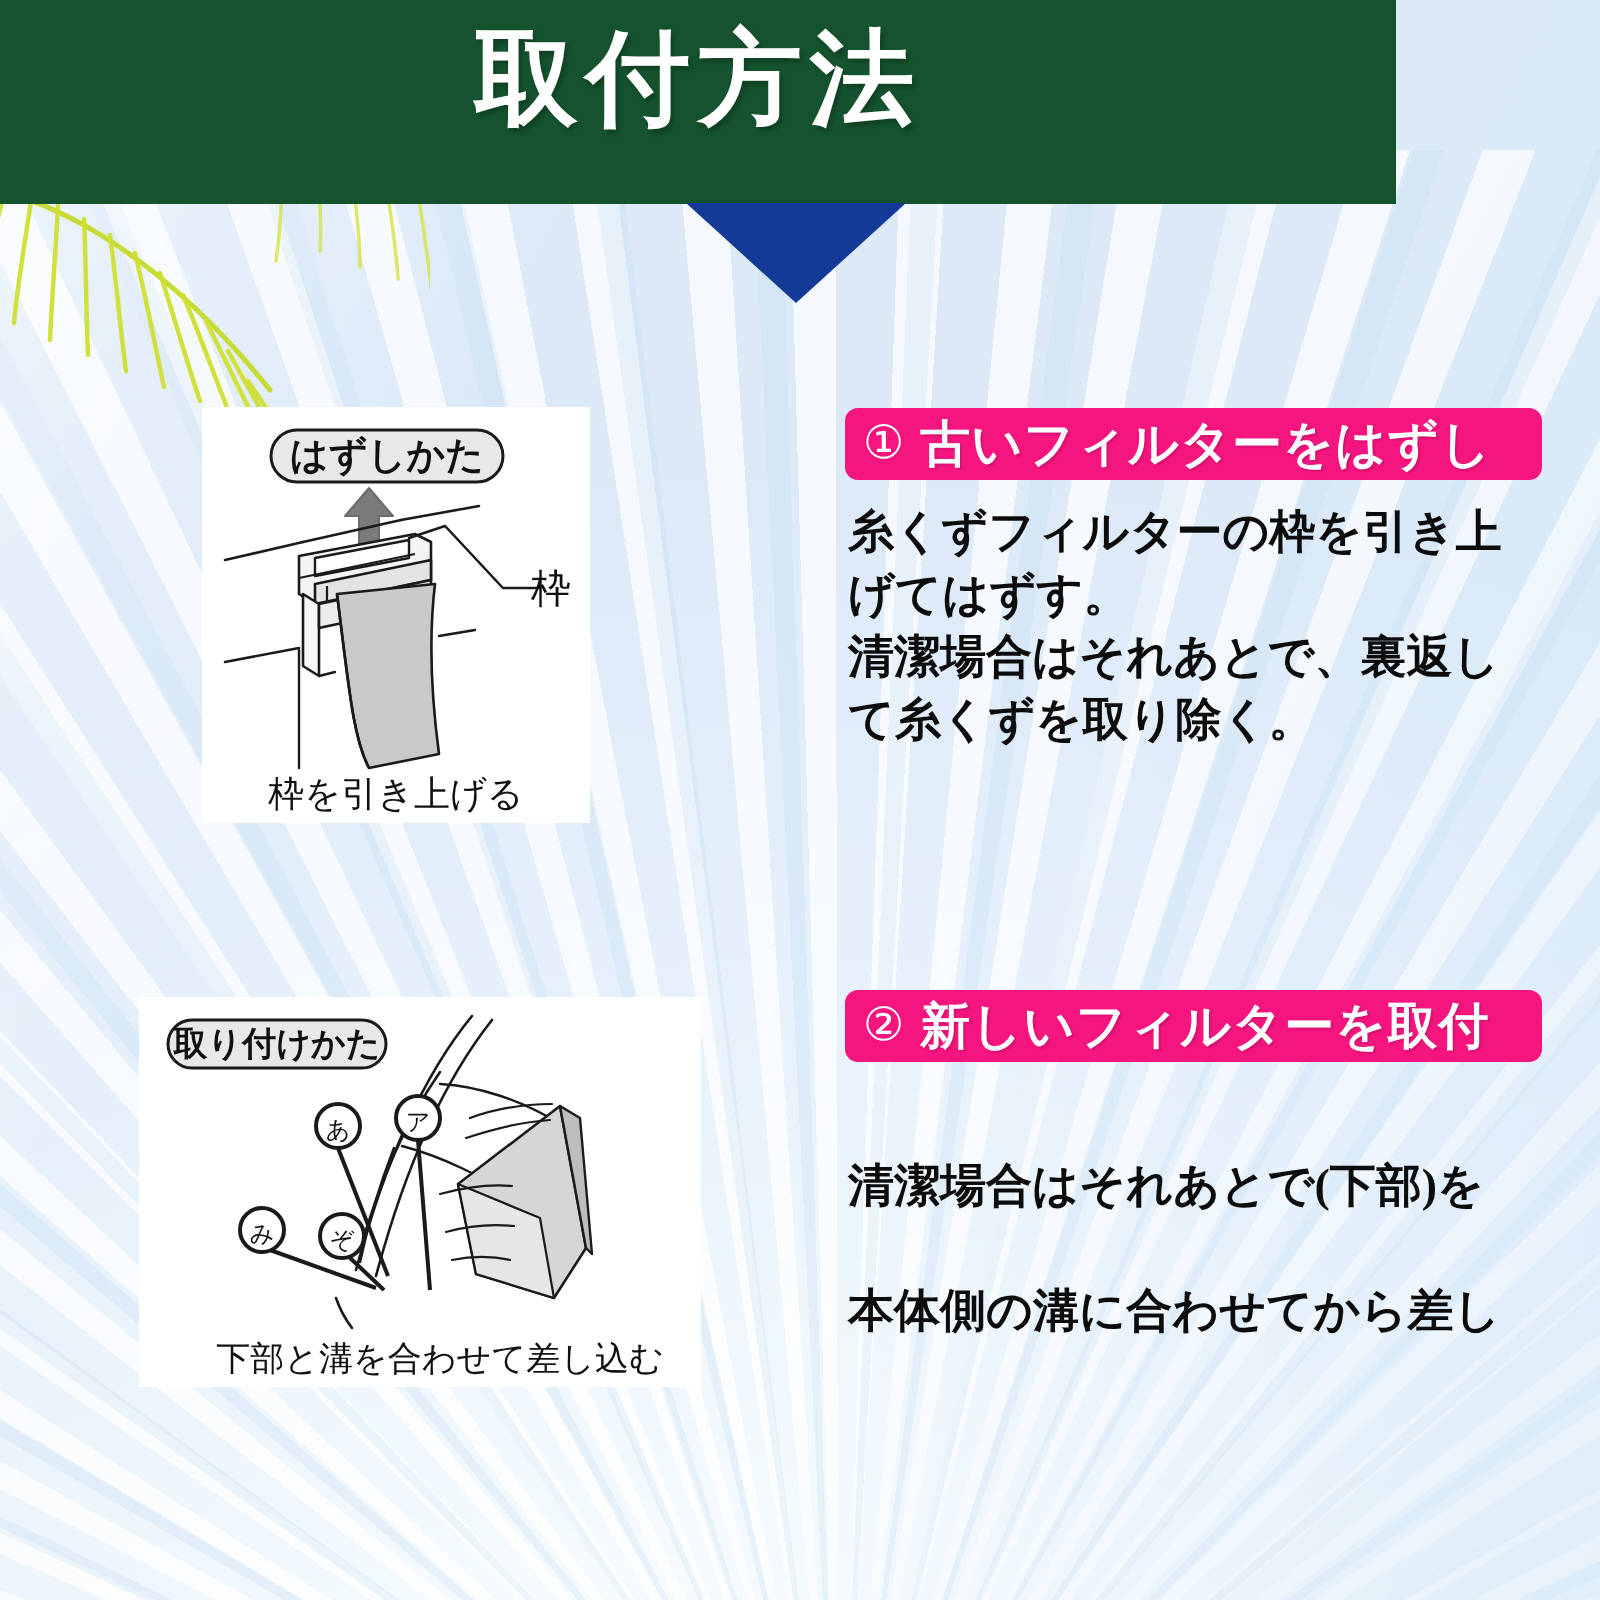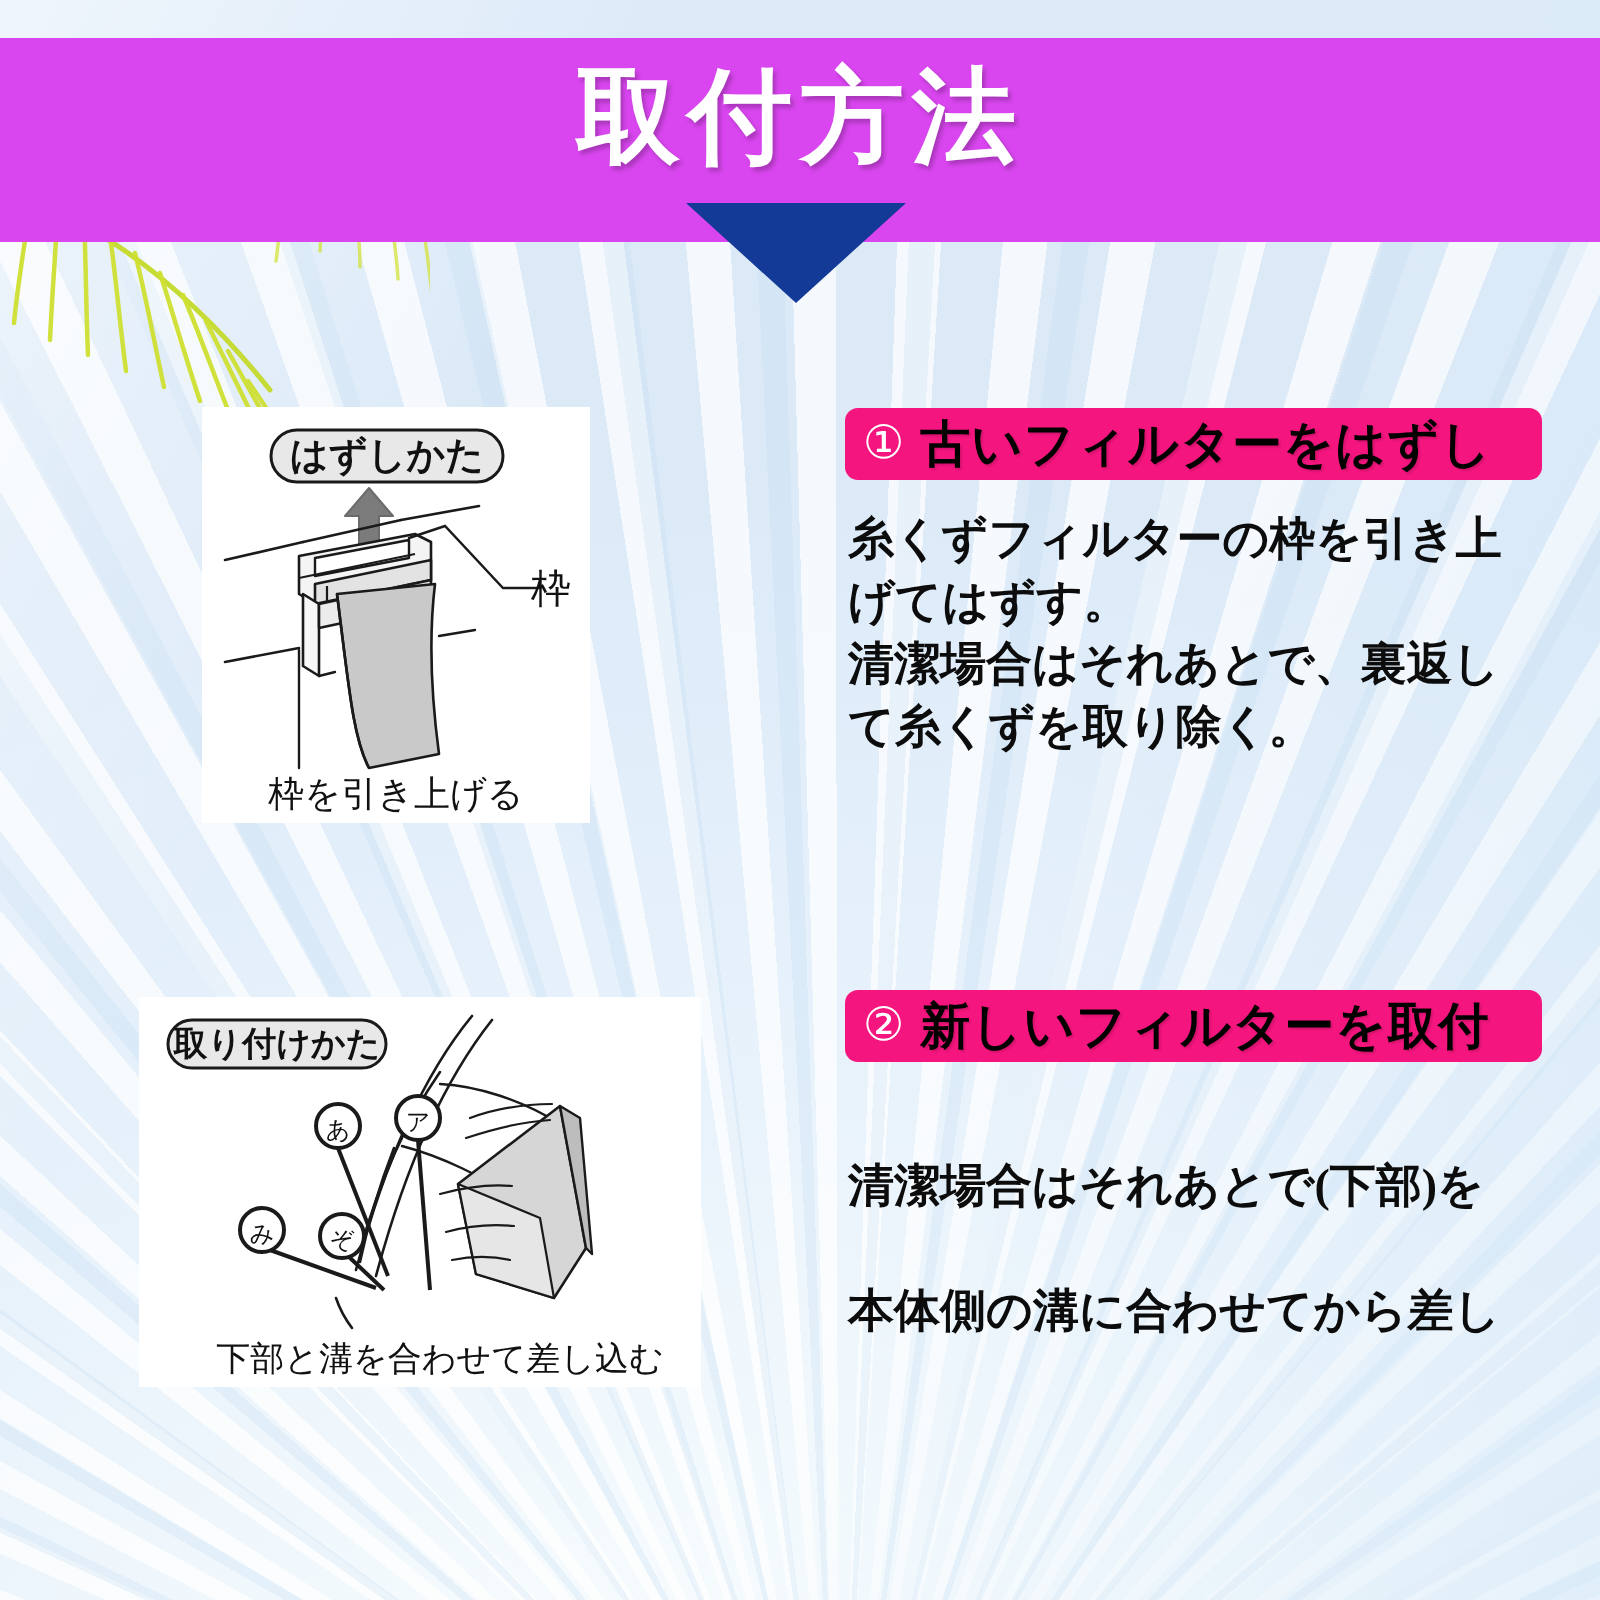--- a/index.html
+++ b/index.html
@@ -65,25 +65,24 @@
     width: 460px;
     height: 420px;
     pointer-events: none;
   }
 
   
   .header {
     position: absolute;
     left: 0;
     top: 0;
-    width: 1600px;
+    width: 1396px;
     height: 204px;
-    background: #d946ef;
+    background: #14532d;
     z-index: 3;
-    margin-top: 38px;
   }
   .header-title {
     position: absolute;
     left: 0;
     right: 0;
     top: 26px;
     text-align: center;
     color: #ffffff;
     font-size: 104px;
     line-height: 1;
@@ -140,21 +139,21 @@
   .step-num {
     color: #ffffff;
     font-size: 46px;
     line-height: 1;
     font-weight: 400;
     margin-right: 16px;
     flex: 0 0 auto;
     margin-top: -4px;
   }
   .step-head {
-    color: #000000;
+    color: #ffffff;
     font-size: 50px;
     line-height: 1;
     font-weight: 700;
     letter-spacing: 1px;
     white-space: nowrap;
     text-shadow: 2px 2px 2px rgba(0,0,0,0.13);
   }
 
   
   .step-body {
@@ -162,21 +161,21 @@
     left: 848px;
     width: 700px;
     color: #0c0c0c;
     font-size: 46px;
     line-height: 1.36;
     font-weight: 700;
     letter-spacing: 0px;
     white-space: pre-line;
     font-family: "Liberation Serif", "DejaVu Serif", serif;
   }
-  #body1 { top: 128px; }
+  #body1 { top: 121px; }
   #body2 { top: 132px; }
 
   .bullet-line {
     display: block;
   }
   .yellow-dot {
     display: inline-block;
     width: 40px;
     height: 40px;
     border-radius: 50%;

